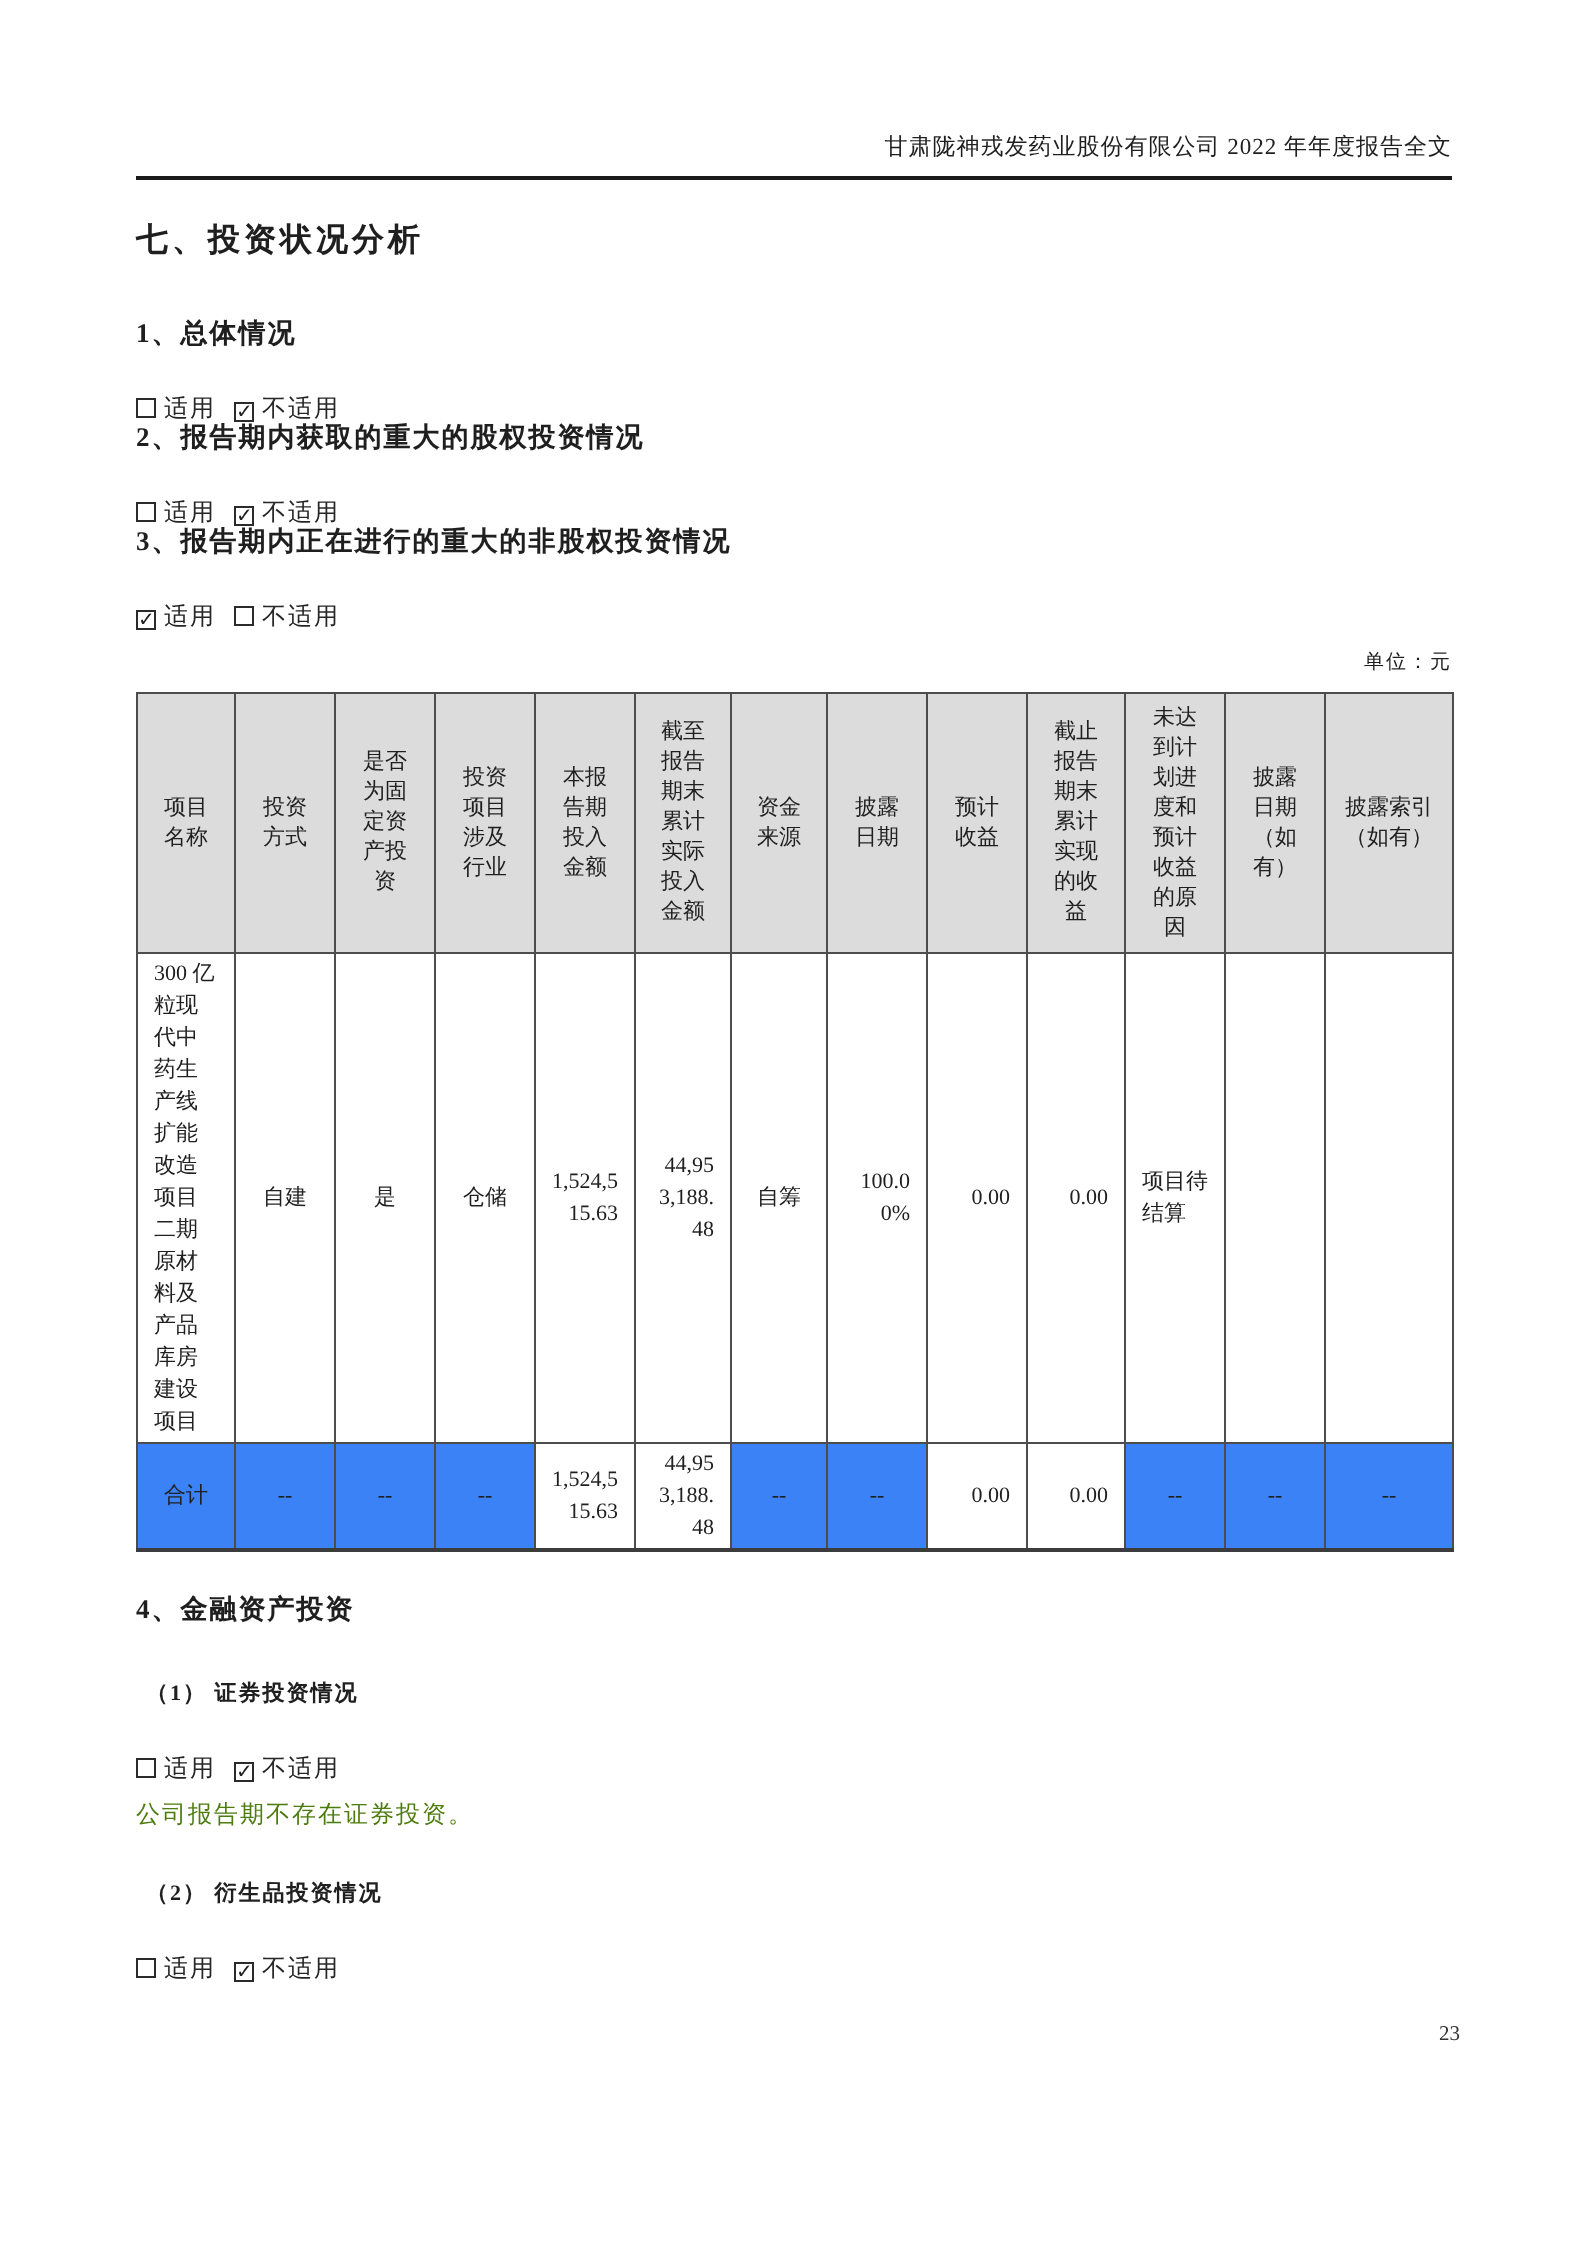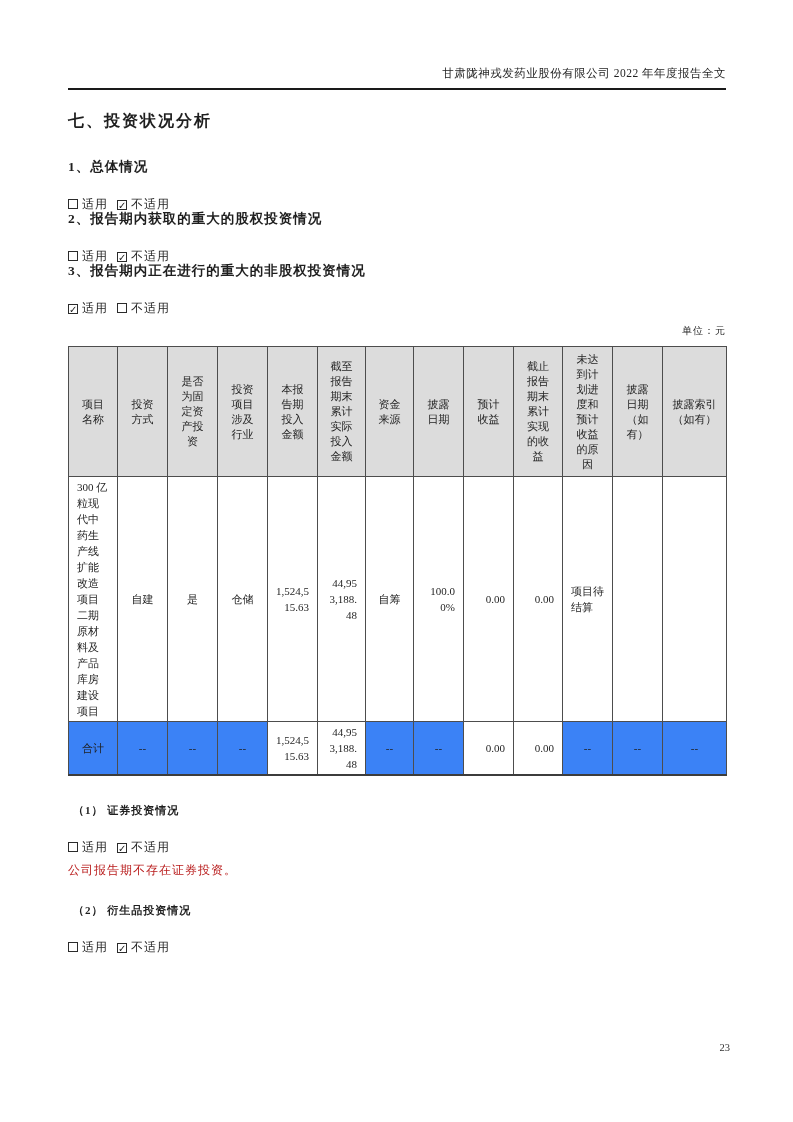--- a/index.html
+++ b/index.html
@@ -25,21 +25,21 @@
 
   
   .cbline{display:block;font-size:12px;line-height:14px;letter-spacing:1px;color:#262626;}
   .cb{
     display:inline-block;width:10px;height:10px;border:1px solid #2b2b2b;
     margin-right:4px;vertical-align:-1px;line-height:10px;font-size:10px;
     text-align:center;color:#1f1f1f;box-sizing:border-box;
   }
   .cb-gap{display:inline-block;width:9px;}
 
-  .note{margin-top:8px;font-size:12px;letter-spacing:1px;color:#b91c1c;}
+  .note{margin-top:8px;font-size:12px;letter-spacing:1px;color:#4d7c0f;}
 
   .unit-line{margin-top:9px;text-align:right;font-size:10px;letter-spacing:1px;}
 
   
   table.inv{
     margin-top:8px;border-collapse:collapse;table-layout:fixed;
     width:658px;font-size:11px;
   }
   table.inv td{
     border:1px solid #4d4d4d;vertical-align:middle;
@@ -55,21 +55,21 @@
   td.ac{text-align:center;}
   td.ar{text-align:right;}
   td.dash{color:#7f7f7f;text-align:center;letter-spacing:0;}
   table.inv{border:1px solid #3c3c3c;}
   table.inv tr.totalrow td{border-bottom:2px solid #3c3c3c;}
 
   .sec4{margin-top:21px;}
   .mt-h3{margin-top:27px;}
   .mt-h3b{margin-top:24px;}
 
-  .page-number{position:absolute;right:63px;top:1042px;font-size:10.5px;color:#333;}
+  .page-number{position:absolute;right:63px;top:1012px;font-size:10.5px;color:#333;}
 </style>
 </head>
 <body>
 
 <div class="page">
 
   <div class="doc-header">甘肃陇神戎发药业股份有限公司 2022 年年度报告全文</div>
   <div class="header-rule"></div>
 
   <div class="h1">七、投资状况分析</div>
@@ -149,20 +149,21 @@
       <td class="g dash">--</td>
       <td class="ar">0.00</td>
       <td class="ar">0.00</td>
       <td class="g dash">--</td>
       <td class="g dash">--</td>
       <td class="g dash">--</td>
     </tr>
   </tbody>
     </table>
 
+  <div class="h2 sec4">4、金融资产投资</div>
 
   <div class="h3 mt-h3">（1） 证券投资情况</div>
   <div class="cbline mt-cb">
     <span class="cb"></span><span>适用</span><span class="cb-gap"></span><span class="cb">✓</span><span>不适用</span>
   </div>
   <div class="note">公司报告期不存在证券投资。</div>
 
   <div class="h3 mt-h3b">（2） 衍生品投资情况</div>
   <div class="cbline mt-cb">
     <span class="cb"></span><span>适用</span><span class="cb-gap"></span><span class="cb">✓</span><span>不适用</span>

